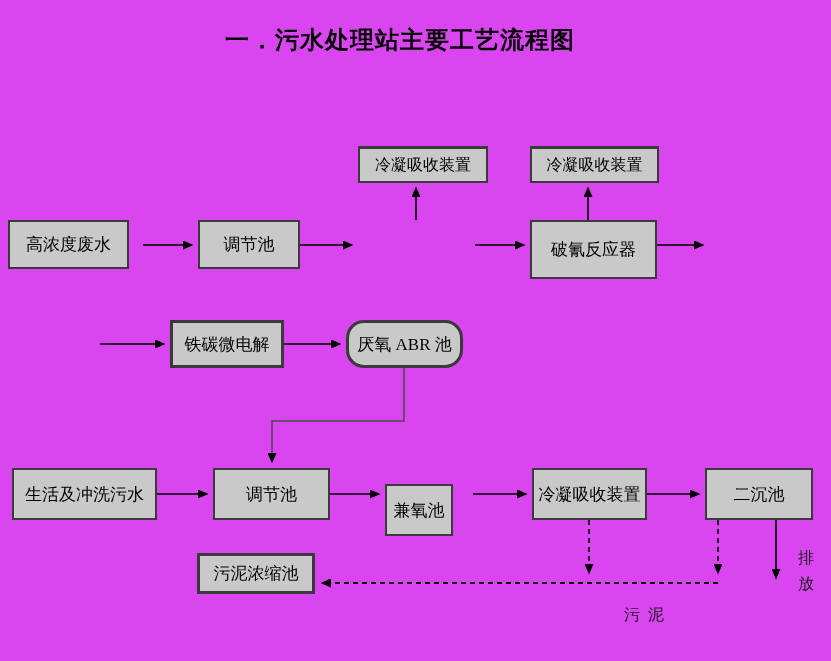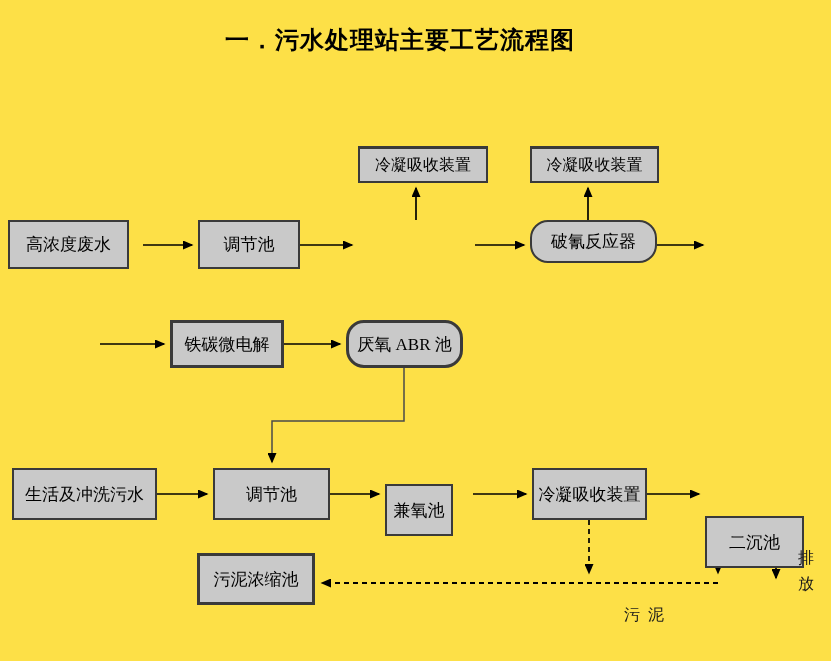--- a/index.html
+++ b/index.html
@@ -1,19 +1,19 @@
 <!DOCTYPE html>
 <html style="--box-fill: #c9c9c9; --box-border: #3a3a3a;"><head>
 <meta charset="utf-8">
 <style>
   html,body{margin:0;padding:0;background:#ffffff;}
   .stage{
     position:relative;
     width:831px;height:661px;
-    background:#fde047;
+    background:#d946ef;
     font-family:"Liberation Serif","DejaVu Serif",serif;
     overflow:hidden;
   }
   .title{
     position:absolute;
     left:0; top:24px; width:800px;
     text-align:center;
     font-family:"Liberation Sans","DejaVu Sans",sans-serif;
     font-weight:bold;
     font-size:24px;
@@ -31,32 +31,32 @@
     text-align:center;
     white-space:nowrap;
   }
   
   .pos-cond1{left:358px;top:146px;width:130px;height:37px;font-size:16px;border-top-width:3px;}
   .pos-cond2{left:530px;top:146px;width:129px;height:37px;font-size:16px;border-top-width:3px;}
   
   .pos-r1b1{left:8px; top:220px;width:121px;height:49px;}
   .pos-r1b2{left:198px;top:220px;width:102px;height:49px;}
   .pos-r1b3{left:358px;top:220px;width:117px;height:49px;}
-  .pos-r1b4{left:530px;top:220px;width:127px;height:43px;border-radius:18px;}
+  .pos-r1b4{left:530px;top:220px;width:127px;height:59px;}
   
   .pos-r2b1{left:170px;top:320px;width:114px;height:48px;border-width:3px;}
   .pos-r2b2{left:346px;top:320px;width:117px;height:48px;border-width:3px;border-radius:18px;}
   
   .pos-r3b1{left:12px; top:468px;width:145px;height:52px;}
   .pos-r3b2{left:213px;top:468px;width:117px;height:52px;}
   .pos-r3b3{left:385px;top:484px;width:68px; height:52px;}
   .pos-r3b4{left:532px;top:468px;width:115px;height:52px;}
-  .pos-r3b5{left:705px;top:468px;width:99px; height:52px;margin-top:48px;}
+  .pos-r3b5{left:705px;top:468px;width:108px; height:52px;}
   
-  .pos-sludge{left:197px;top:553px;width:118px;height:52px;border-width:3px;}
+  .pos-sludge{left:197px;top:553px;width:118px;height:41px;border-width:3px;}
   .floating-label{
     position:absolute;
     font-size:16px;color:#1a1a1a;
     white-space:pre-line;
     line-height:26px;
   }
   .lbl-discharge{left:798px;top:545px;text-align:center;}
   .lbl-sludge{left:624px;top:602px;letter-spacing:2px;}
 </style>
 </head>

